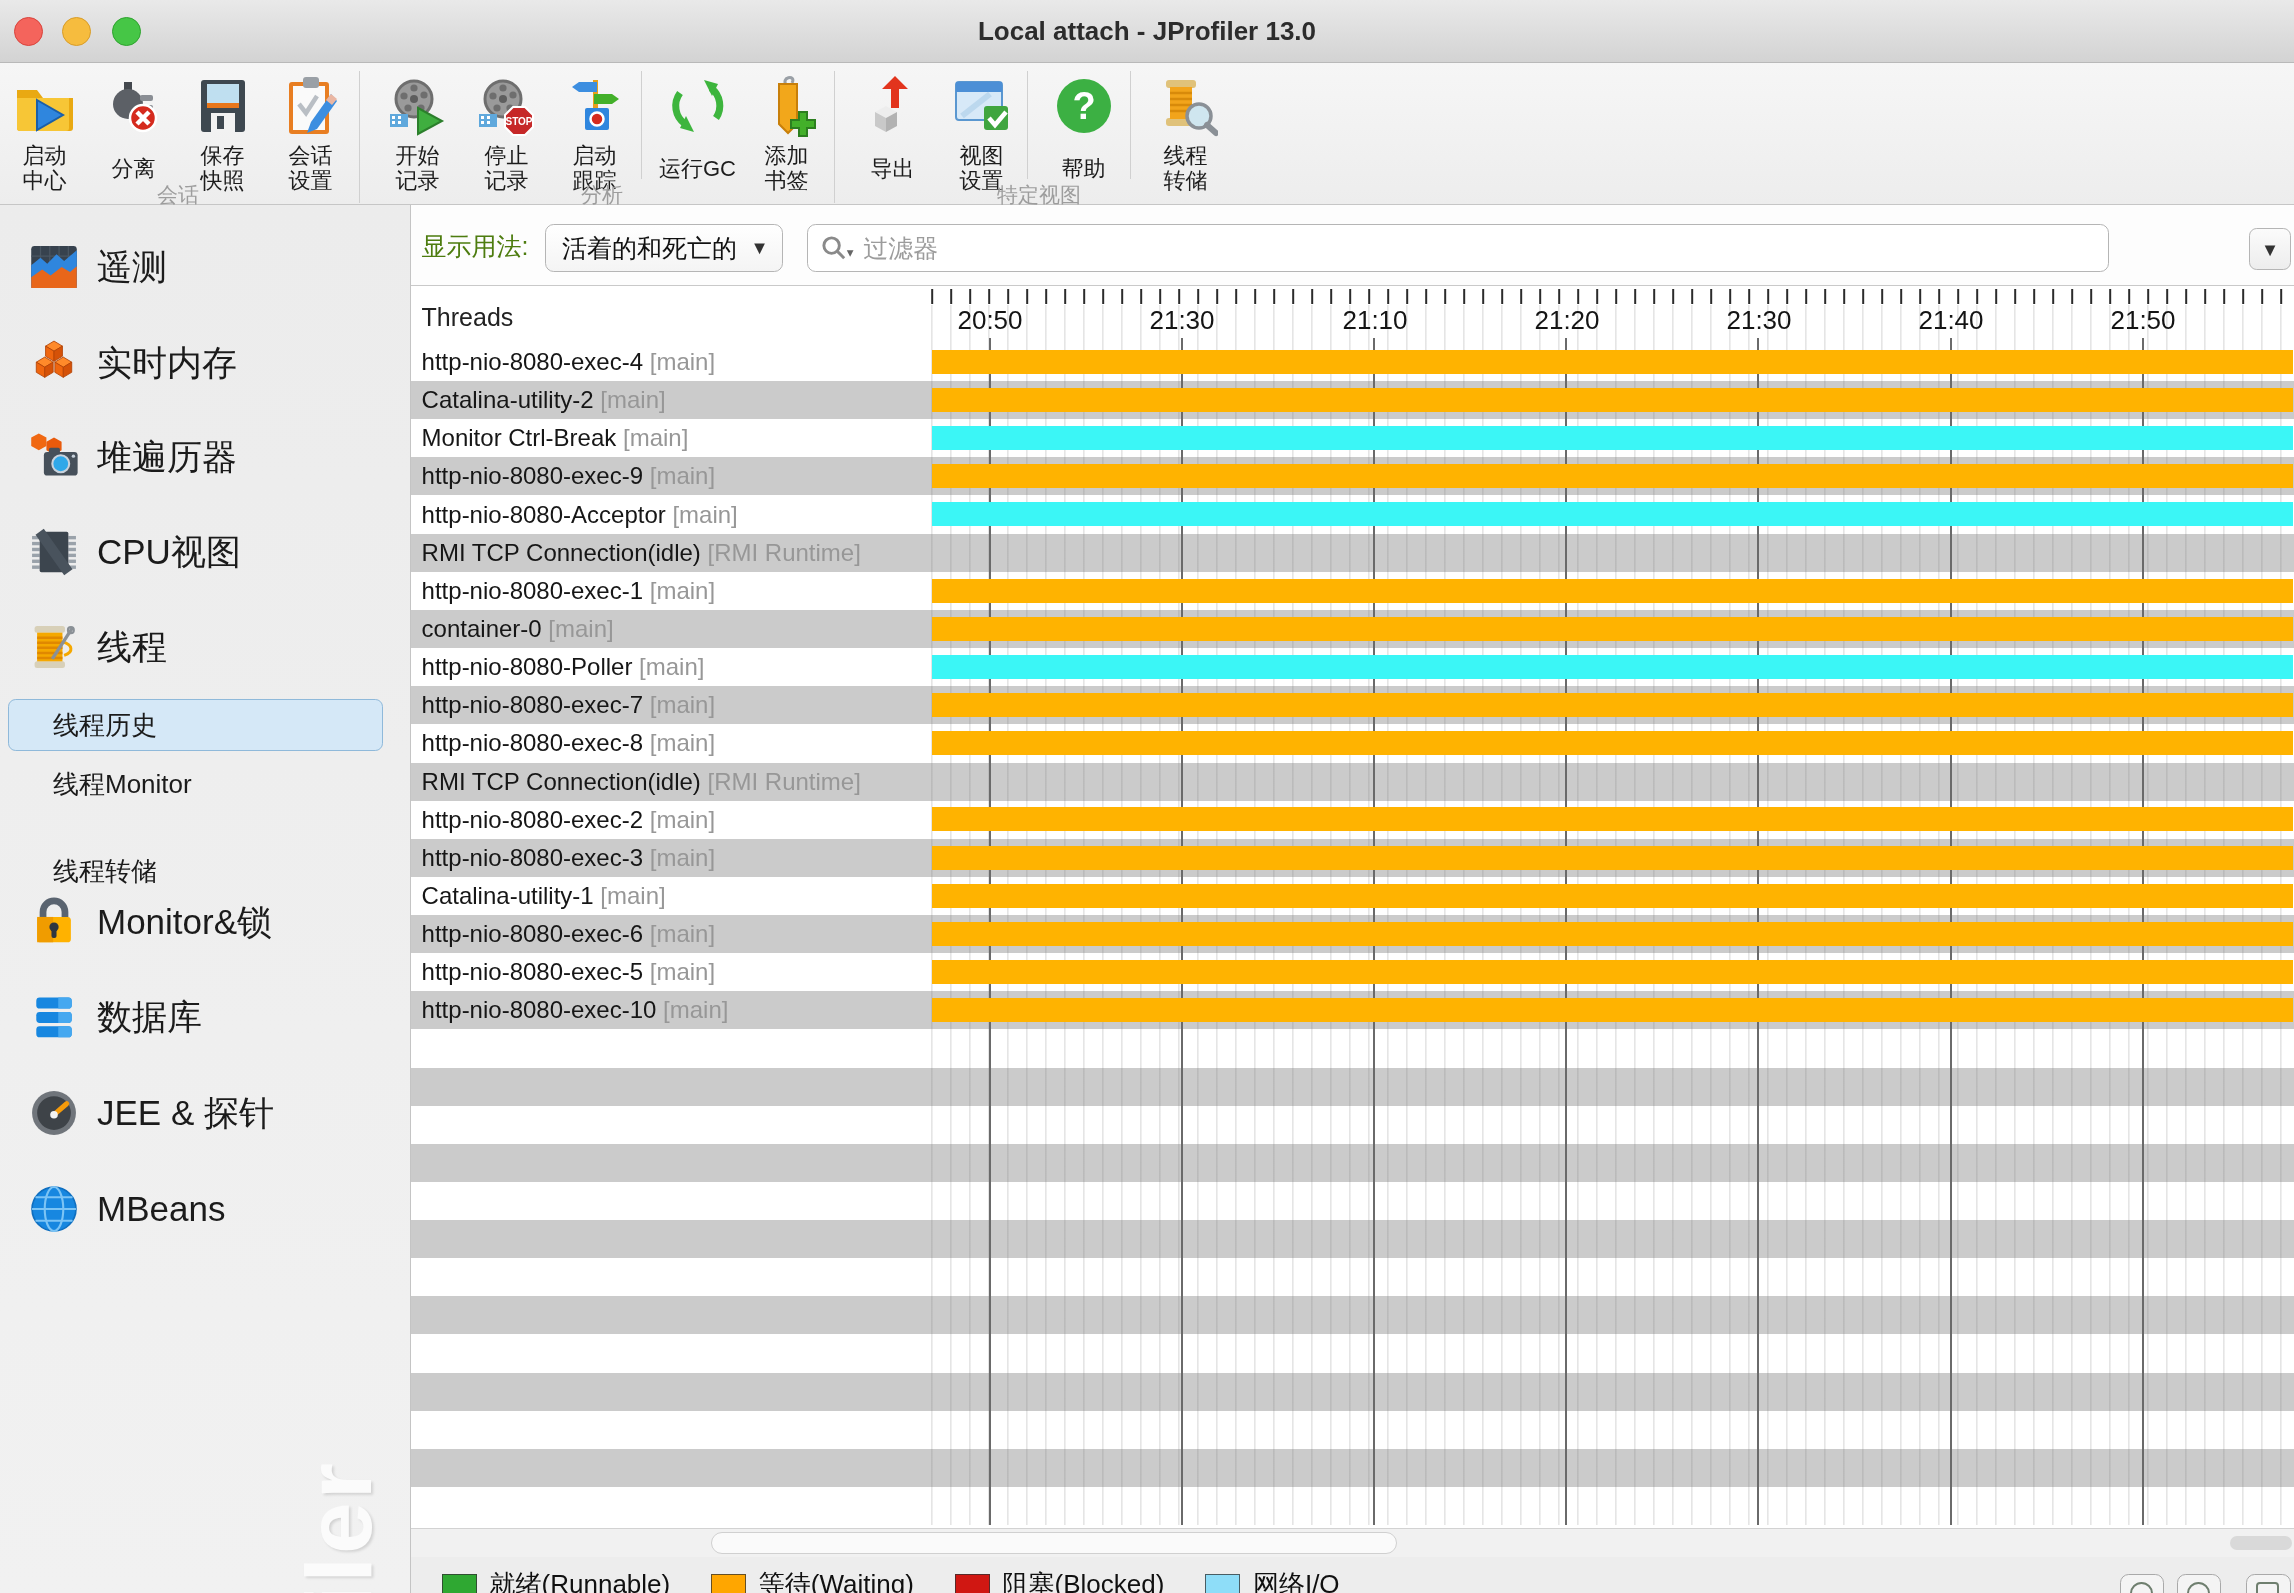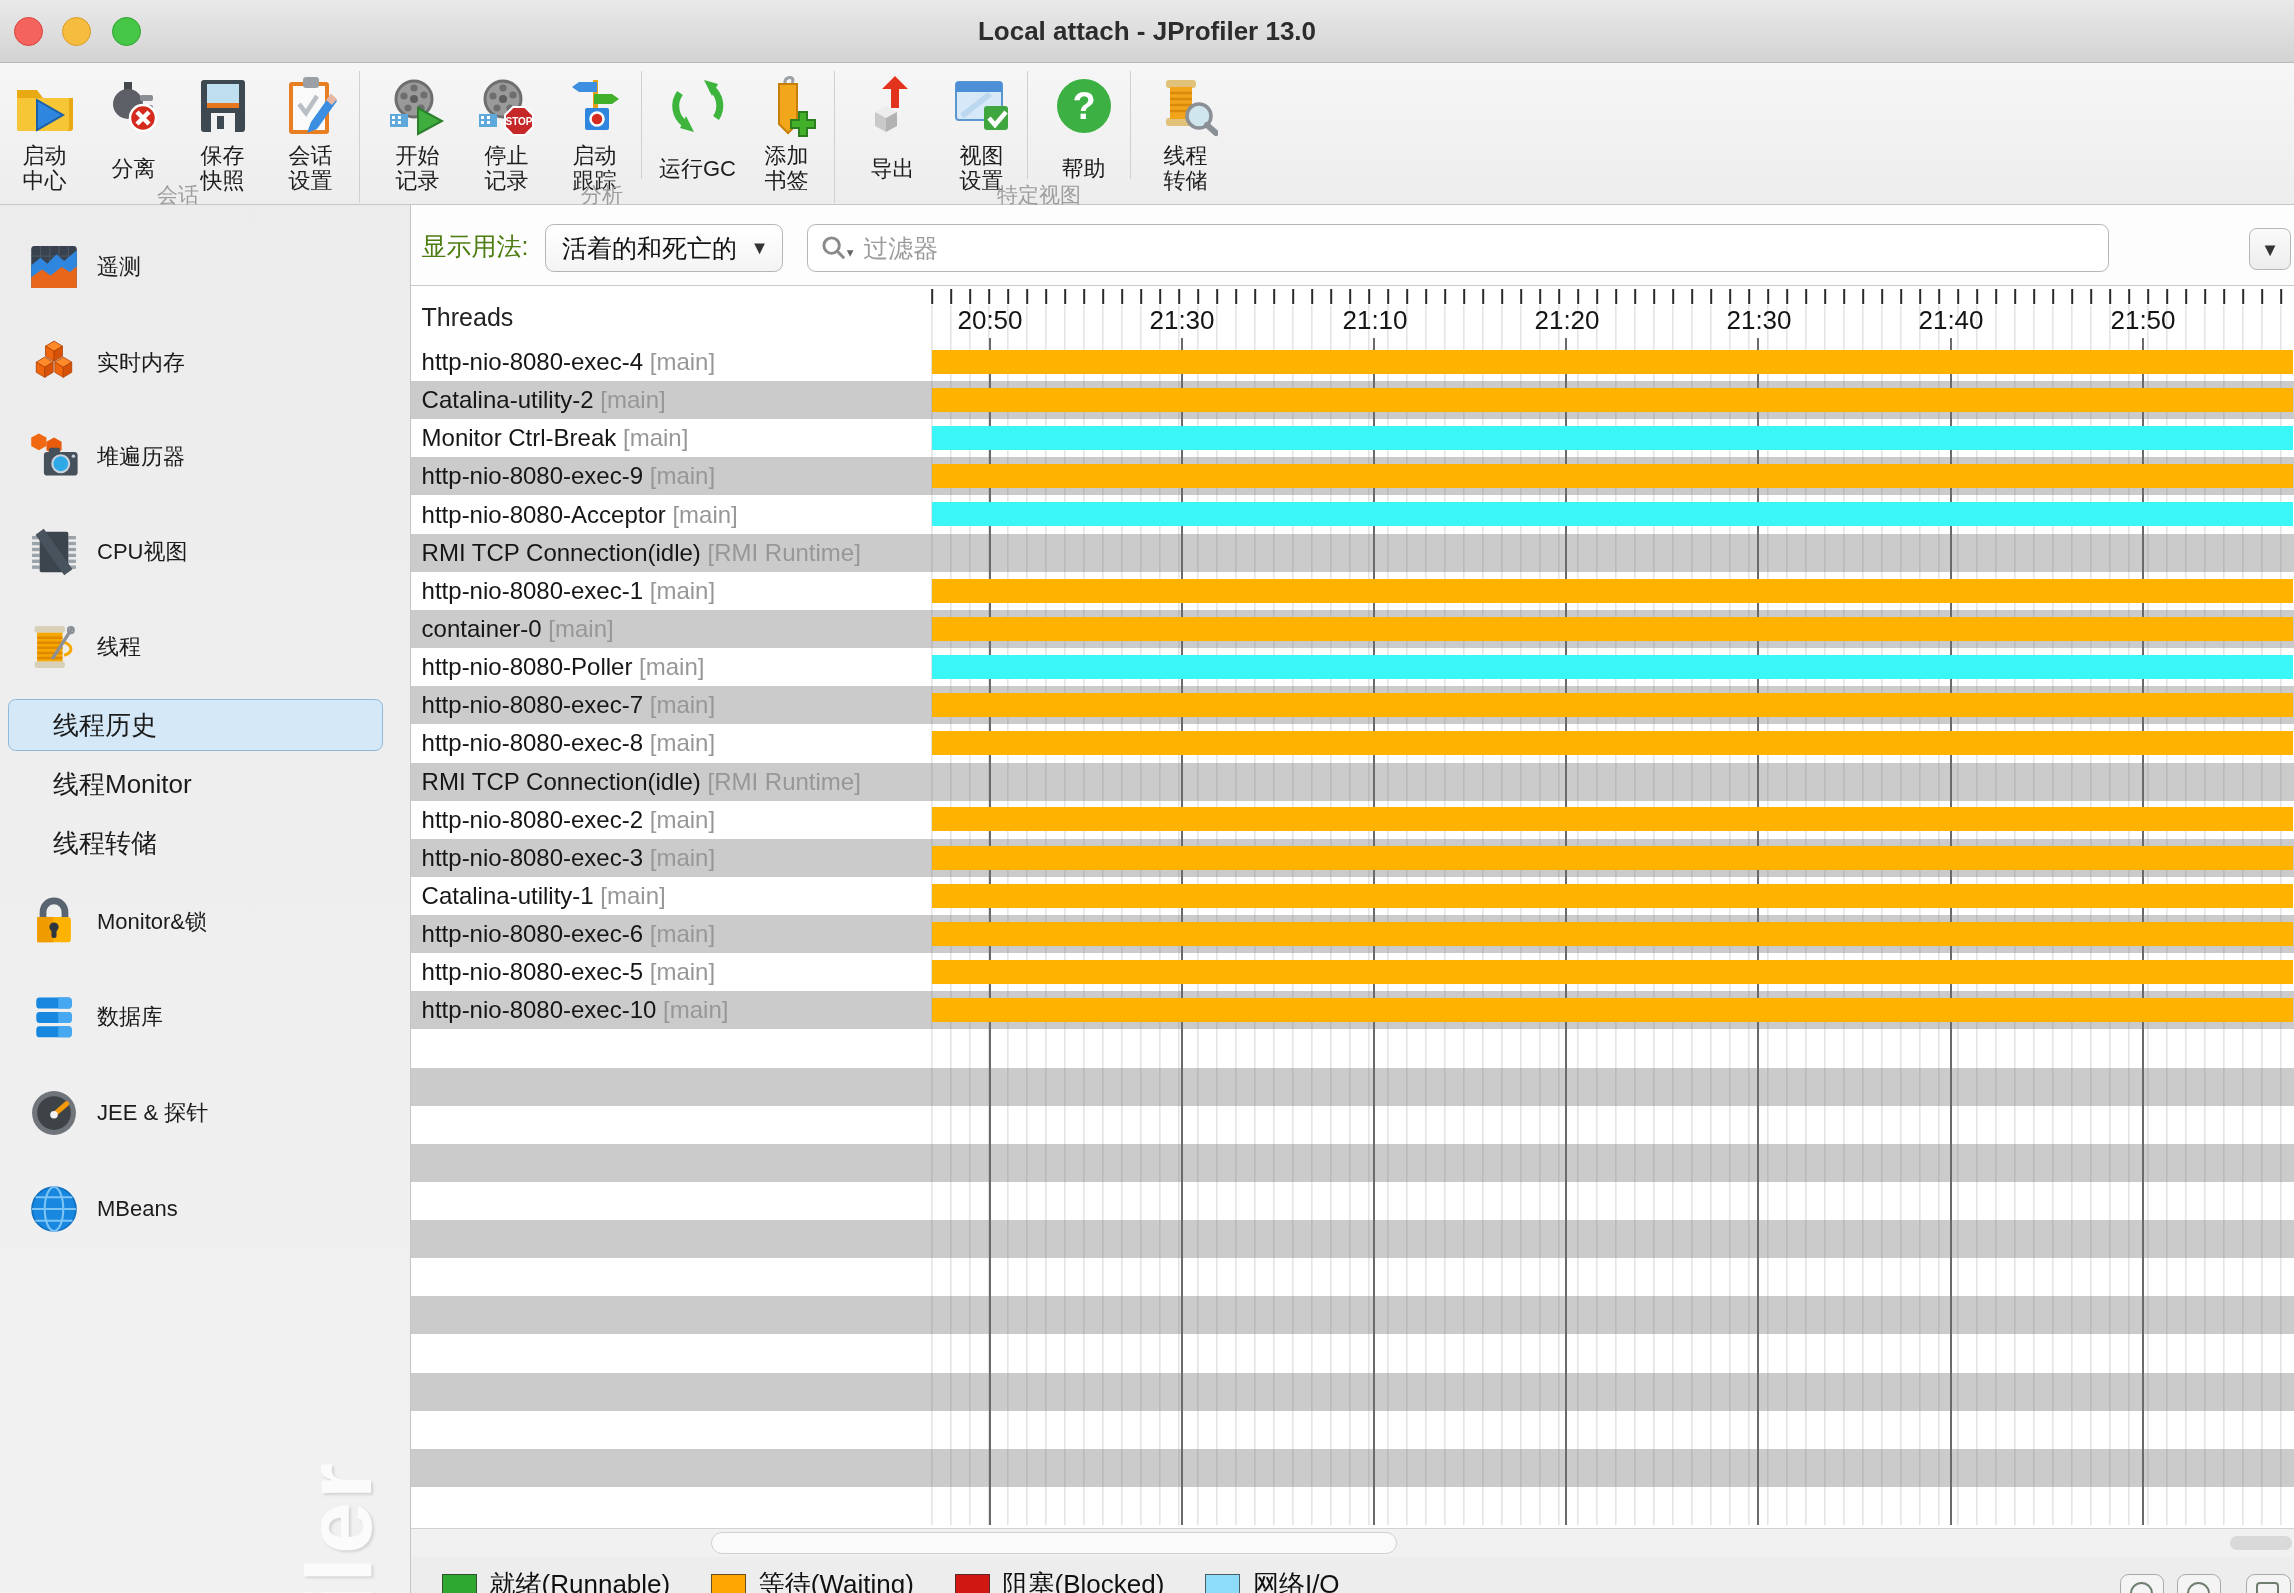--- a/index.html
+++ b/index.html
@@ -24,21 +24,21 @@
   .tbtn .tlabel{font-size:22px;line-height:25px;color:#1d1d1d;margin-top:1.9px;white-space:pre-line;}
   .tbtn.single .tlabel{margin-top:15.4px;}
   .tsep{position:absolute;top:7.7px;width:1px;background:#d0d0d0;}
   .tgroup{position:absolute;top:118px;font-size:21px;color:#9d9d9d;transform:translateX(-50%);}
 
   
   .sidebar{position:absolute;left:0;top:205px;width:410px;height:1388px;
     background:linear-gradient(#ececec,#f1f1f1);border-right:1px solid #c4c4c4;}
   .sb-item{position:absolute;left:0;width:410px;height:70px;display:flex;align-items:center;}
   .sb-item .sicon{position:absolute;left:23px;width:62px;height:62px;display:flex;align-items:center;justify-content:center;}
-  .sb-item .slabel{position:absolute;left:97px;font-size:22px;color:#1b1b1b;}
+  .sb-item .slabel{position:absolute;left:97px;font-size:35px;color:#1b1b1b;}
   .sb-sub{position:absolute;left:0;width:410px;height:52px;display:flex;align-items:center;}
   .sb-sub .slabel{position:absolute;left:53px;font-size:26px;color:#1b1b1b;}
   .sb-sub.selected .selbox{position:absolute;left:7.7px;top:0;width:375px;height:52px;
     background:#d5e8f7;border:1.9px solid #8fb9da;border-radius:7.7px;box-sizing:border-box;}
   .watermark{position:absolute;left:286px;top:1276px;height:328px;
     writing-mode:vertical-rl;transform:rotate(180deg);
     font-size:93px;font-weight:bold;letter-spacing:2.9px;color:#fbfbfb;
     text-shadow:-1.9px 1.9px 2.9px rgba(0,0,0,0.13);}
 
   
@@ -375,21 +375,21 @@
         </div>
         <div class="slabel">线程</div>
       </div>
       <div class="sb-sub selected" style="top: 494px;">
         <div class="selbox"></div>
         <div class="slabel">线程历史</div>
       </div>
       <div class="sb-sub" style="top: 553px;">
         <div class="slabel">线程Monitor</div>
       </div>
-      <div class="sb-sub" style="top: 612px; padding-left: 45px;">
+      <div class="sb-sub" style="top: 640px; padding-left: 45px;">
         <div class="slabel">线程转储</div>
       </div>
       <div class="sb-item" style="top: 682px;">
         <div class="sicon">
           <svg width="54" height="54" viewBox="0 0 64 64">
             <path d="M19 28v-8a13 13 0 0 1 26 0v8" fill="none" stroke="#5a6470" stroke-width="8"></path>
             <rect x="12" y="26" width="40" height="30" rx="4" fill="#ffb200"></rect>
             <rect x="12" y="26" width="19" height="30" fill="#f09c00"></rect>
             <circle cx="32" cy="38" r="5.5" fill="#2e3640"></circle>
             <rect x="29" y="40" width="6" height="11" rx="2.5" fill="#2e3640"></rect>

